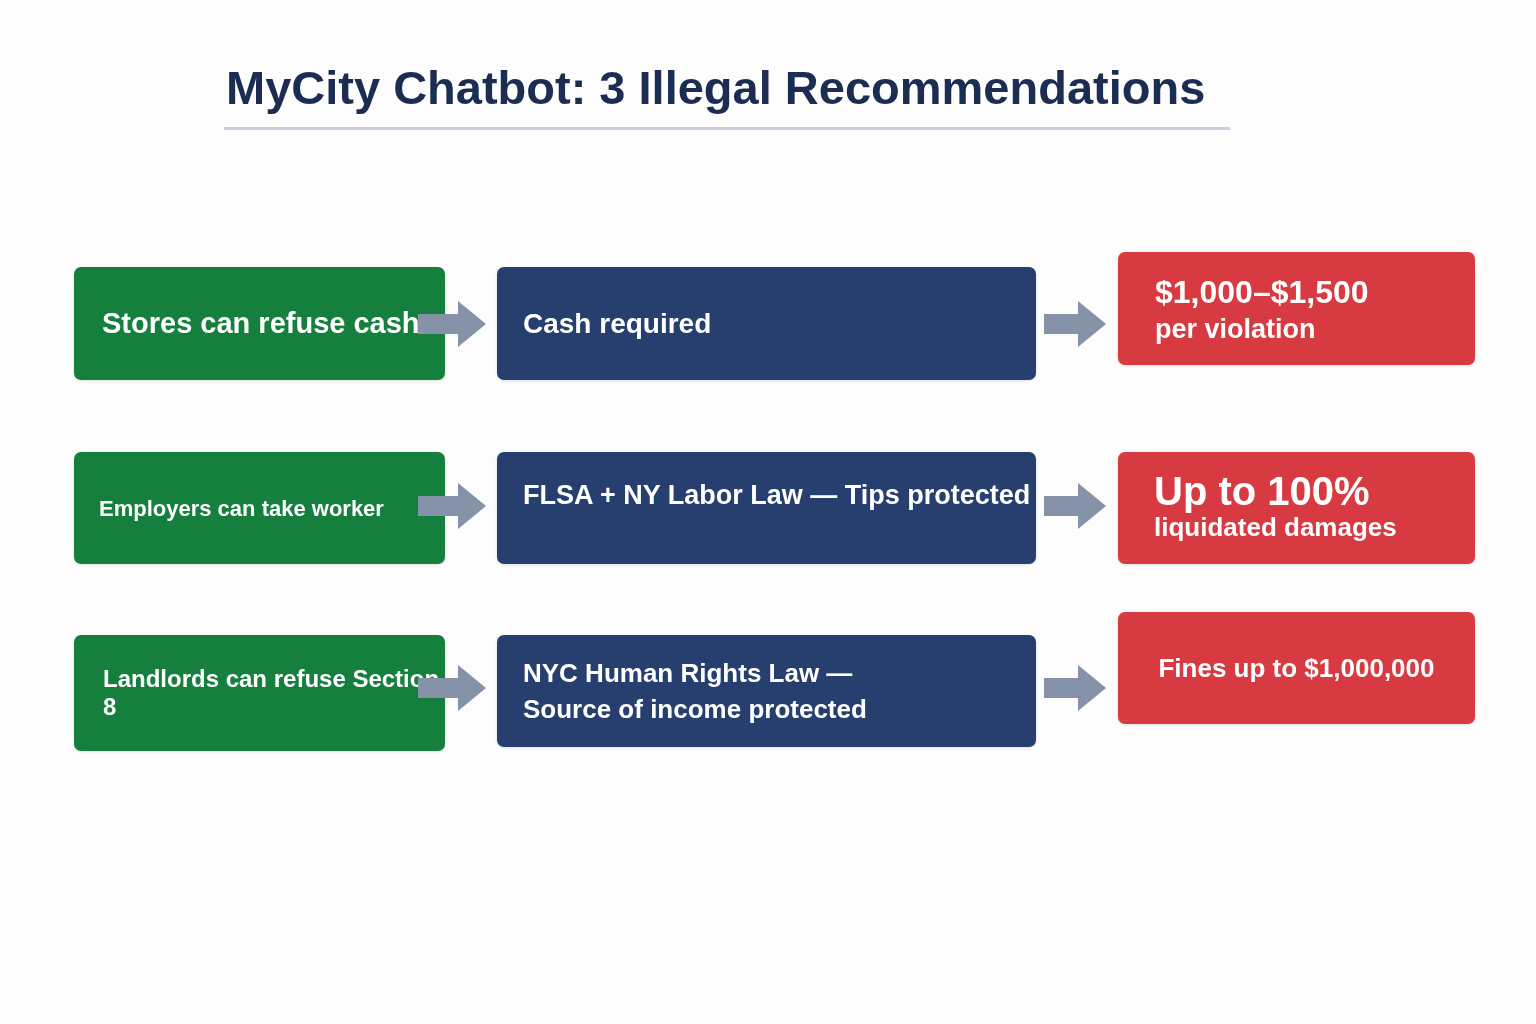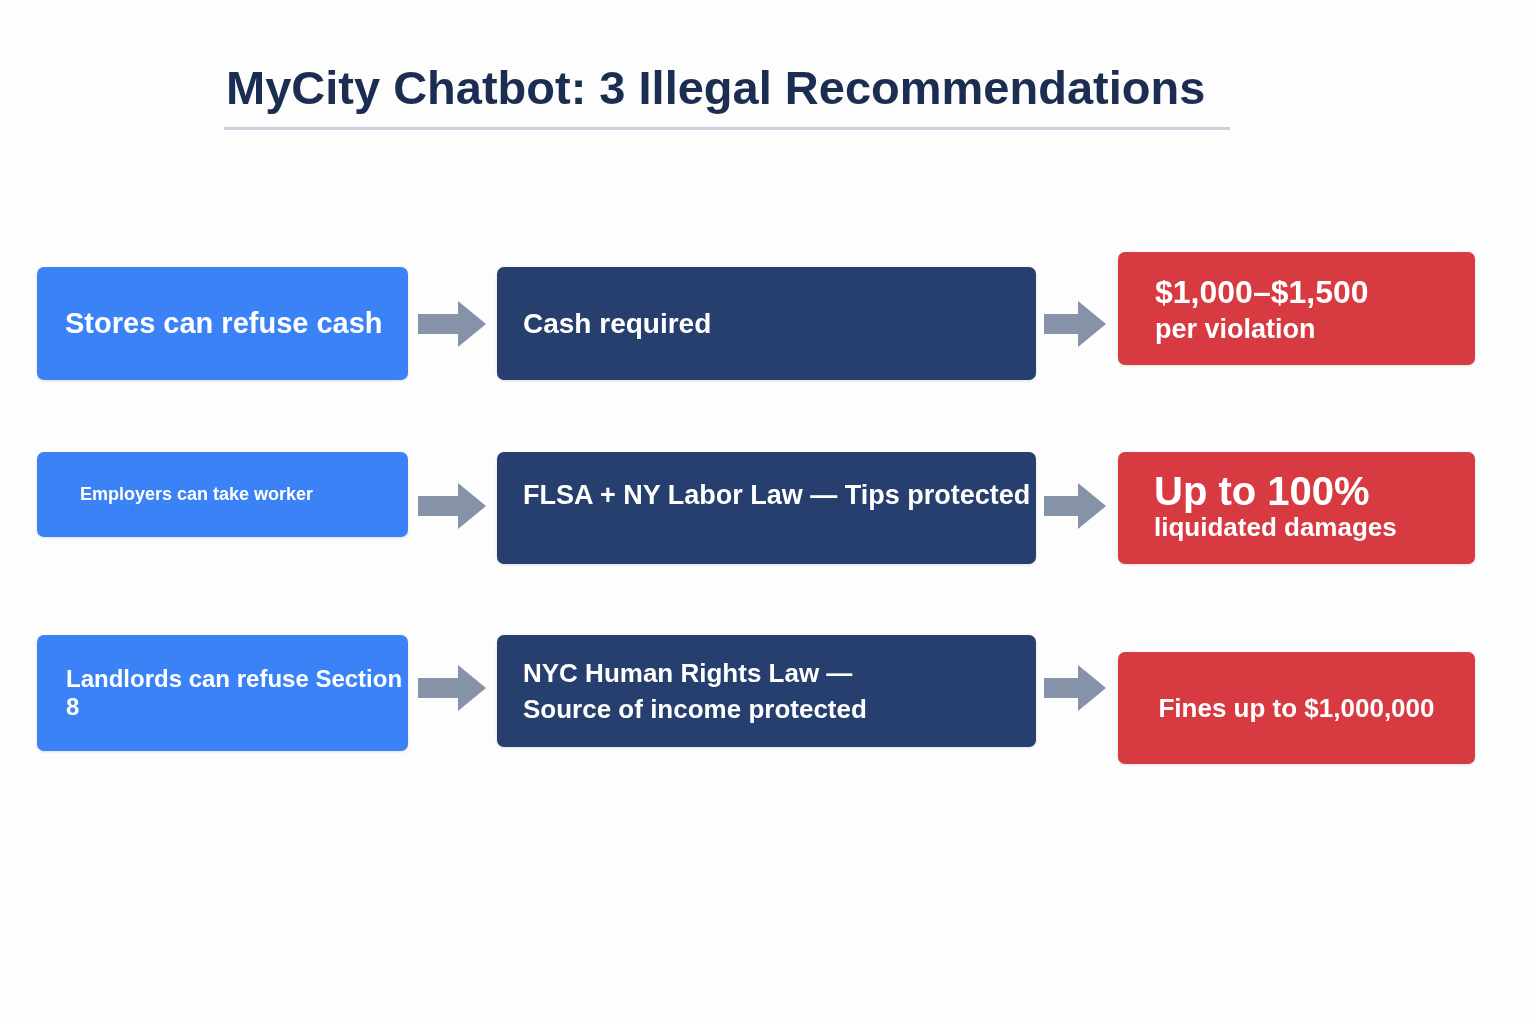--- a/index.html
+++ b/index.html
@@ -40,21 +40,21 @@
     box-sizing: border-box;
     color: #ffffff;
     font-weight: bold;
     display: flex;
     align-items: center;
     box-shadow: 0 1px 3px rgba(0,0,0,0.12);
   }
   .box span {
     display: block;
   }
-  .teal { background: #3b82f6; }
+  .teal { background: #15803d; margin-left: 37px; }
   .navy { background: #263f6e; }
   .red  { background: #d83a42; }
 
   .arrow {
     position: absolute;
     width: 70px;
     height: 46px;
   }
   .arrow svg { display: block; }
 </style>
@@ -82,21 +82,21 @@
       <polygon points="0,13 34,13 34,0 62,23 34,46 34,33 0,33" fill="#8592a8"></polygon>
     </svg>
 </div>
 <div class="box red" style="left:1118px; top:252px; width:357px; height:113px; padding-left:37px;">
   <div>
     <span style="font-size:32px; line-height:40px;">$1,000–$1,500</span>
     <span style="font-size:27px; line-height:34px;">per violation</span>
   </div>
 </div>
 
-<div class="box teal" style="left:37px; top:452px; width:371px; height:85px; padding-left:43px; font-size:18px; line-height:35px;">
+<div class="box teal" style="left:37px; top:452px; width:371px; height:112px; padding-left:25px; font-size:22px; line-height:35px;">
   <div>
     <span>Employers can take worker</span>
   </div>
 </div>
 <div class="arrow" style="left:418px; top:483px;">
   <svg width="70" height="46" viewBox="0 0 70 46">
       <polygon points="0,13 40,13 40,0 68,23 40,46 40,33 0,33" fill="#8592a8"></polygon>
     </svg>
 </div>
 <div class="box navy" style="left:497px; top:452px; width:539px; height:112px; padding-left:26px; font-size:27px; align-items:flex-start; padding-top:28px;">
@@ -126,15 +126,15 @@
   <div>
     <span>NYC Human Rights Law —</span>
     <span>Source of income protected</span>
   </div>
 </div>
 <div class="arrow" style="left:1044px; top:665px;">
   <svg width="64" height="46" viewBox="0 0 64 46">
       <polygon points="0,13 34,13 34,0 62,23 34,46 34,33 0,33" fill="#8592a8"></polygon>
     </svg>
 </div>
-<div class="box red" style="left:1118px; top:652px; width:357px; height:112px; justify-content:center; font-size:26px;">
+<div class="box red" style="left:1118px; top:612px; width:357px; height:112px; justify-content:center; font-size:26px;">
   <span>Fines up to $1,000,000</span>
 </div>
 
 </body></html>

